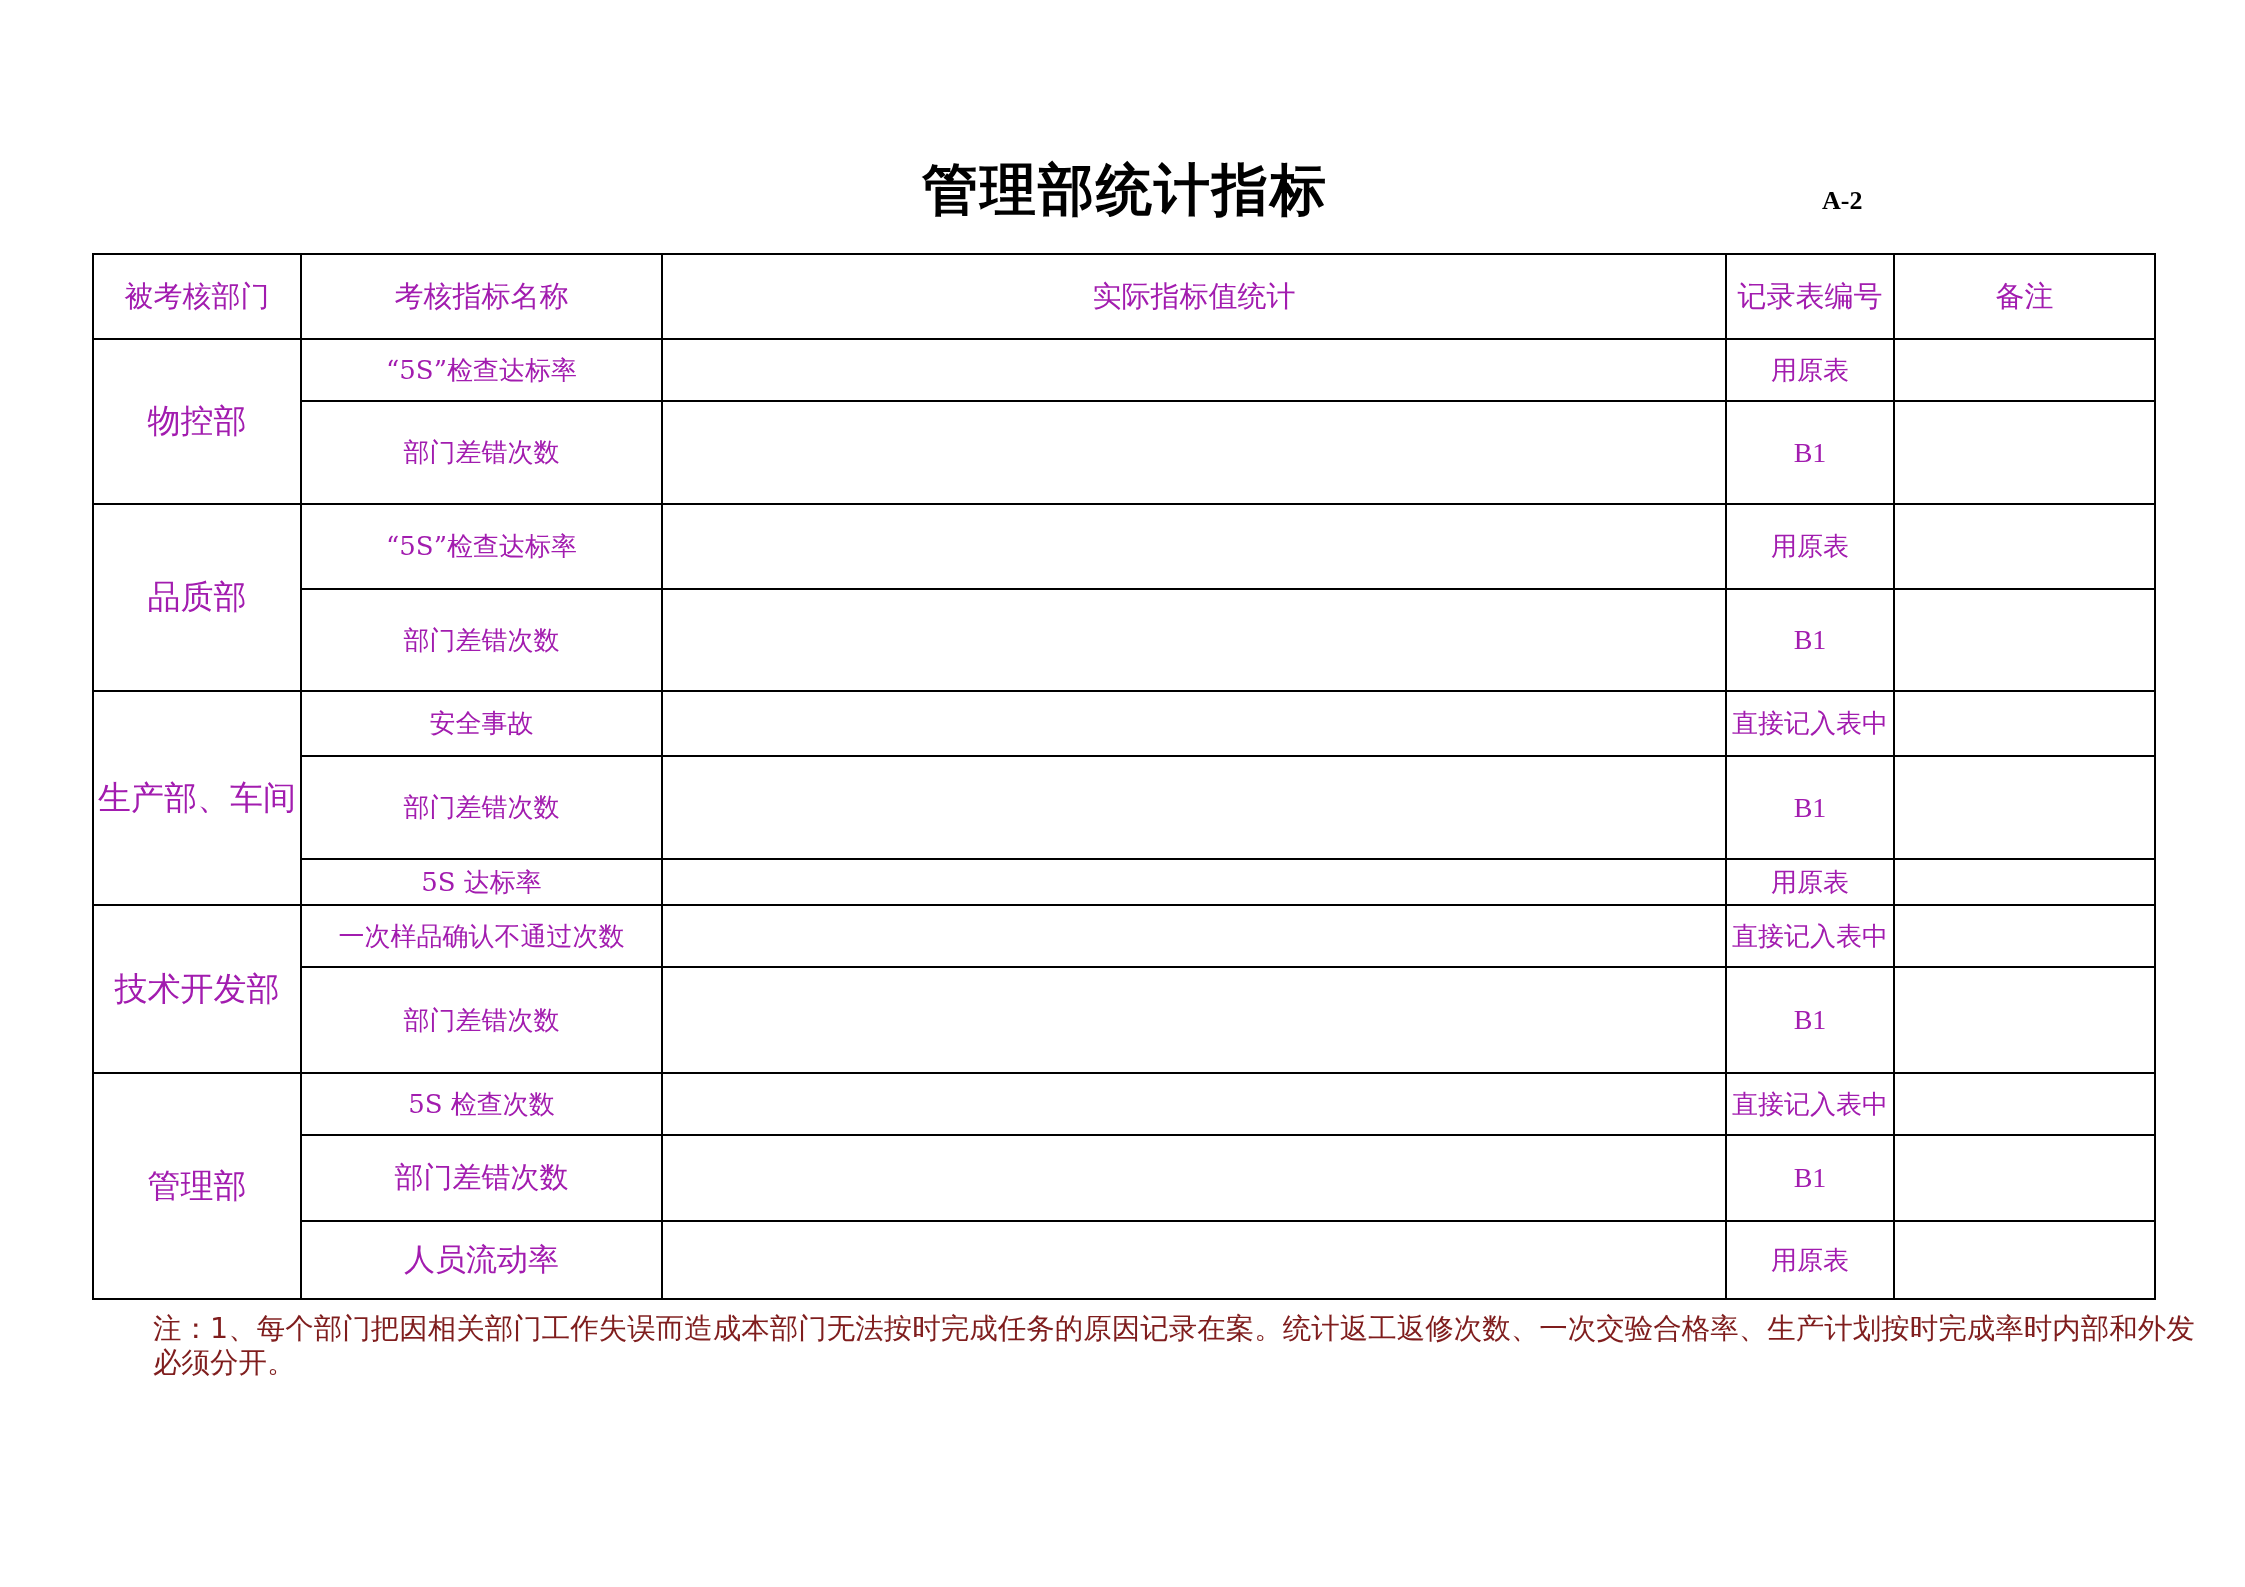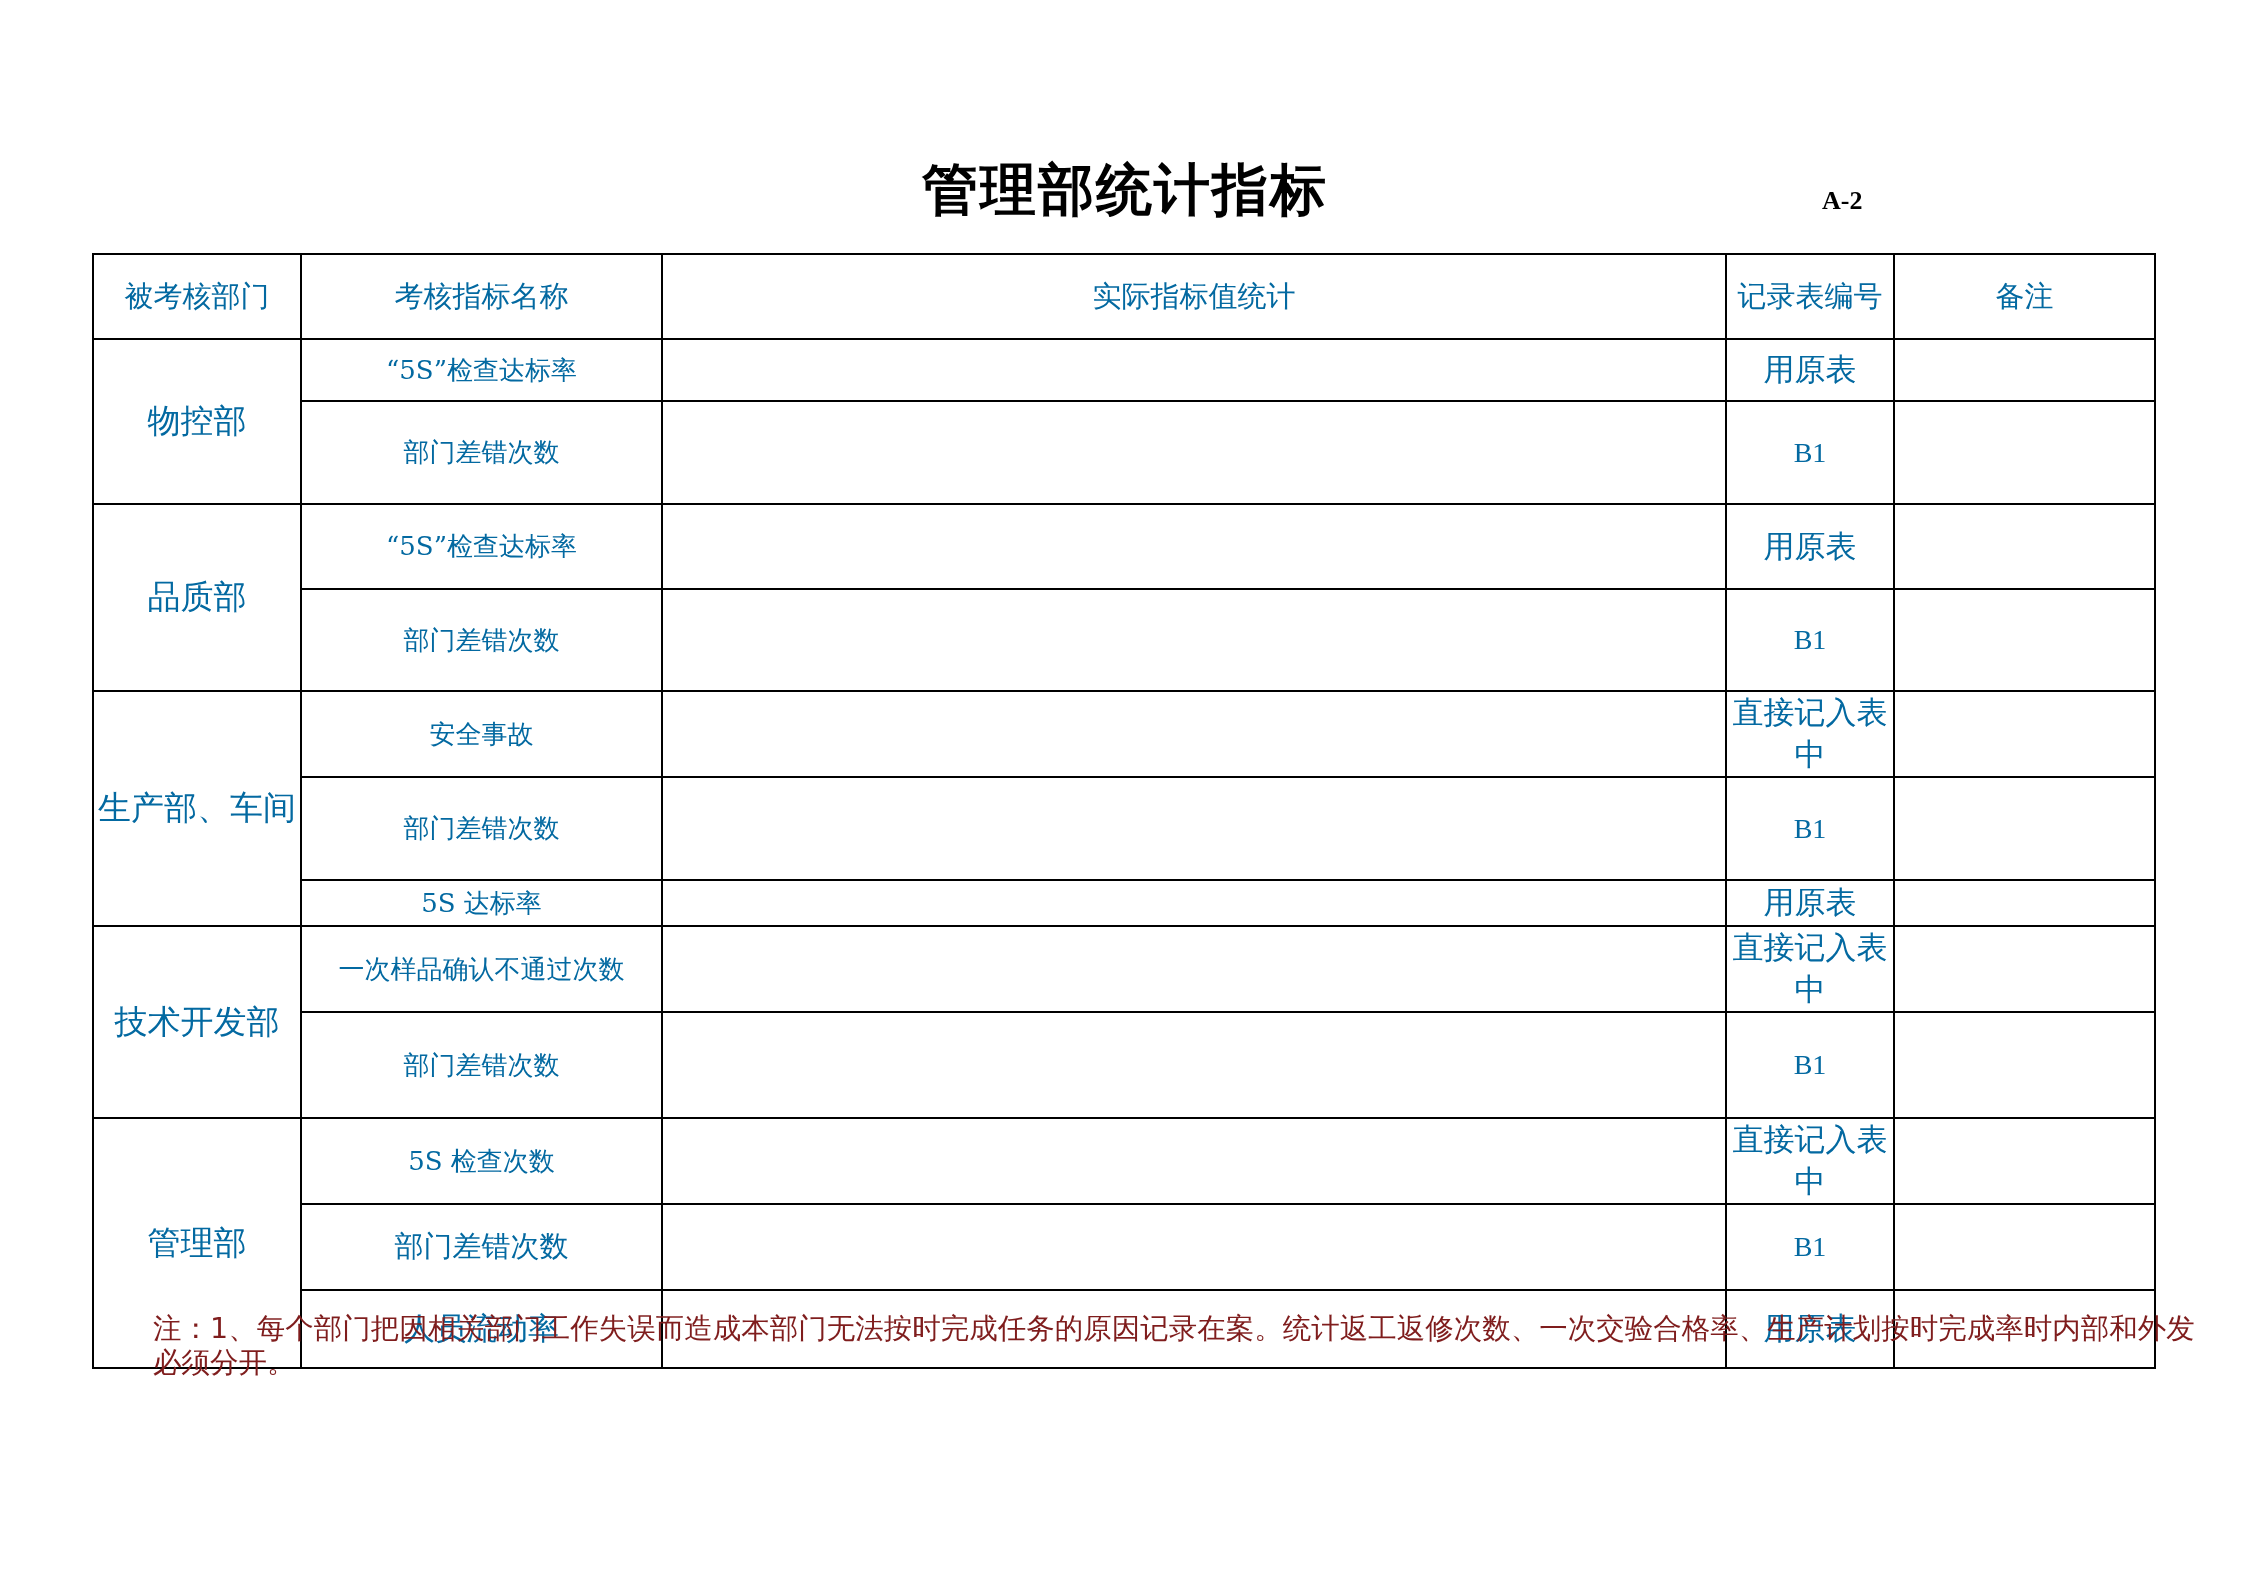--- a/index.html
+++ b/index.html
@@ -44,26 +44,26 @@
       border-collapse: collapse;
       table-layout: fixed;
     }
     table.metrics td, table.metrics th {
       border: 2px solid #000;
       text-align: center;
       vertical-align: middle;
       padding: 0;
       font-weight: normal;
       font-family: "DejaVu Serif", "Liberation Serif", serif;
-      color: #0369a1;
+      color: #a21caf;
     }
     th { font-size: 29px; }
     td.dept { font-size: 33px; }
     td.metric { font-size: 26px; }
-    td.record { font-size: 31px; }
+    td.record { font-size: 26px; }
     td.record.code { font-family: "Liberation Serif", serif; font-size: 28px; }
     td.value, td.remark { }
     .notes {
       position: absolute;
       left: 106px;
       top: 1312px;
       width: 2050px;
       font-family: "DejaVu Sans", "Liberation Sans", sans-serif;
       font-size: 28.5px;
       line-height: 34px;

